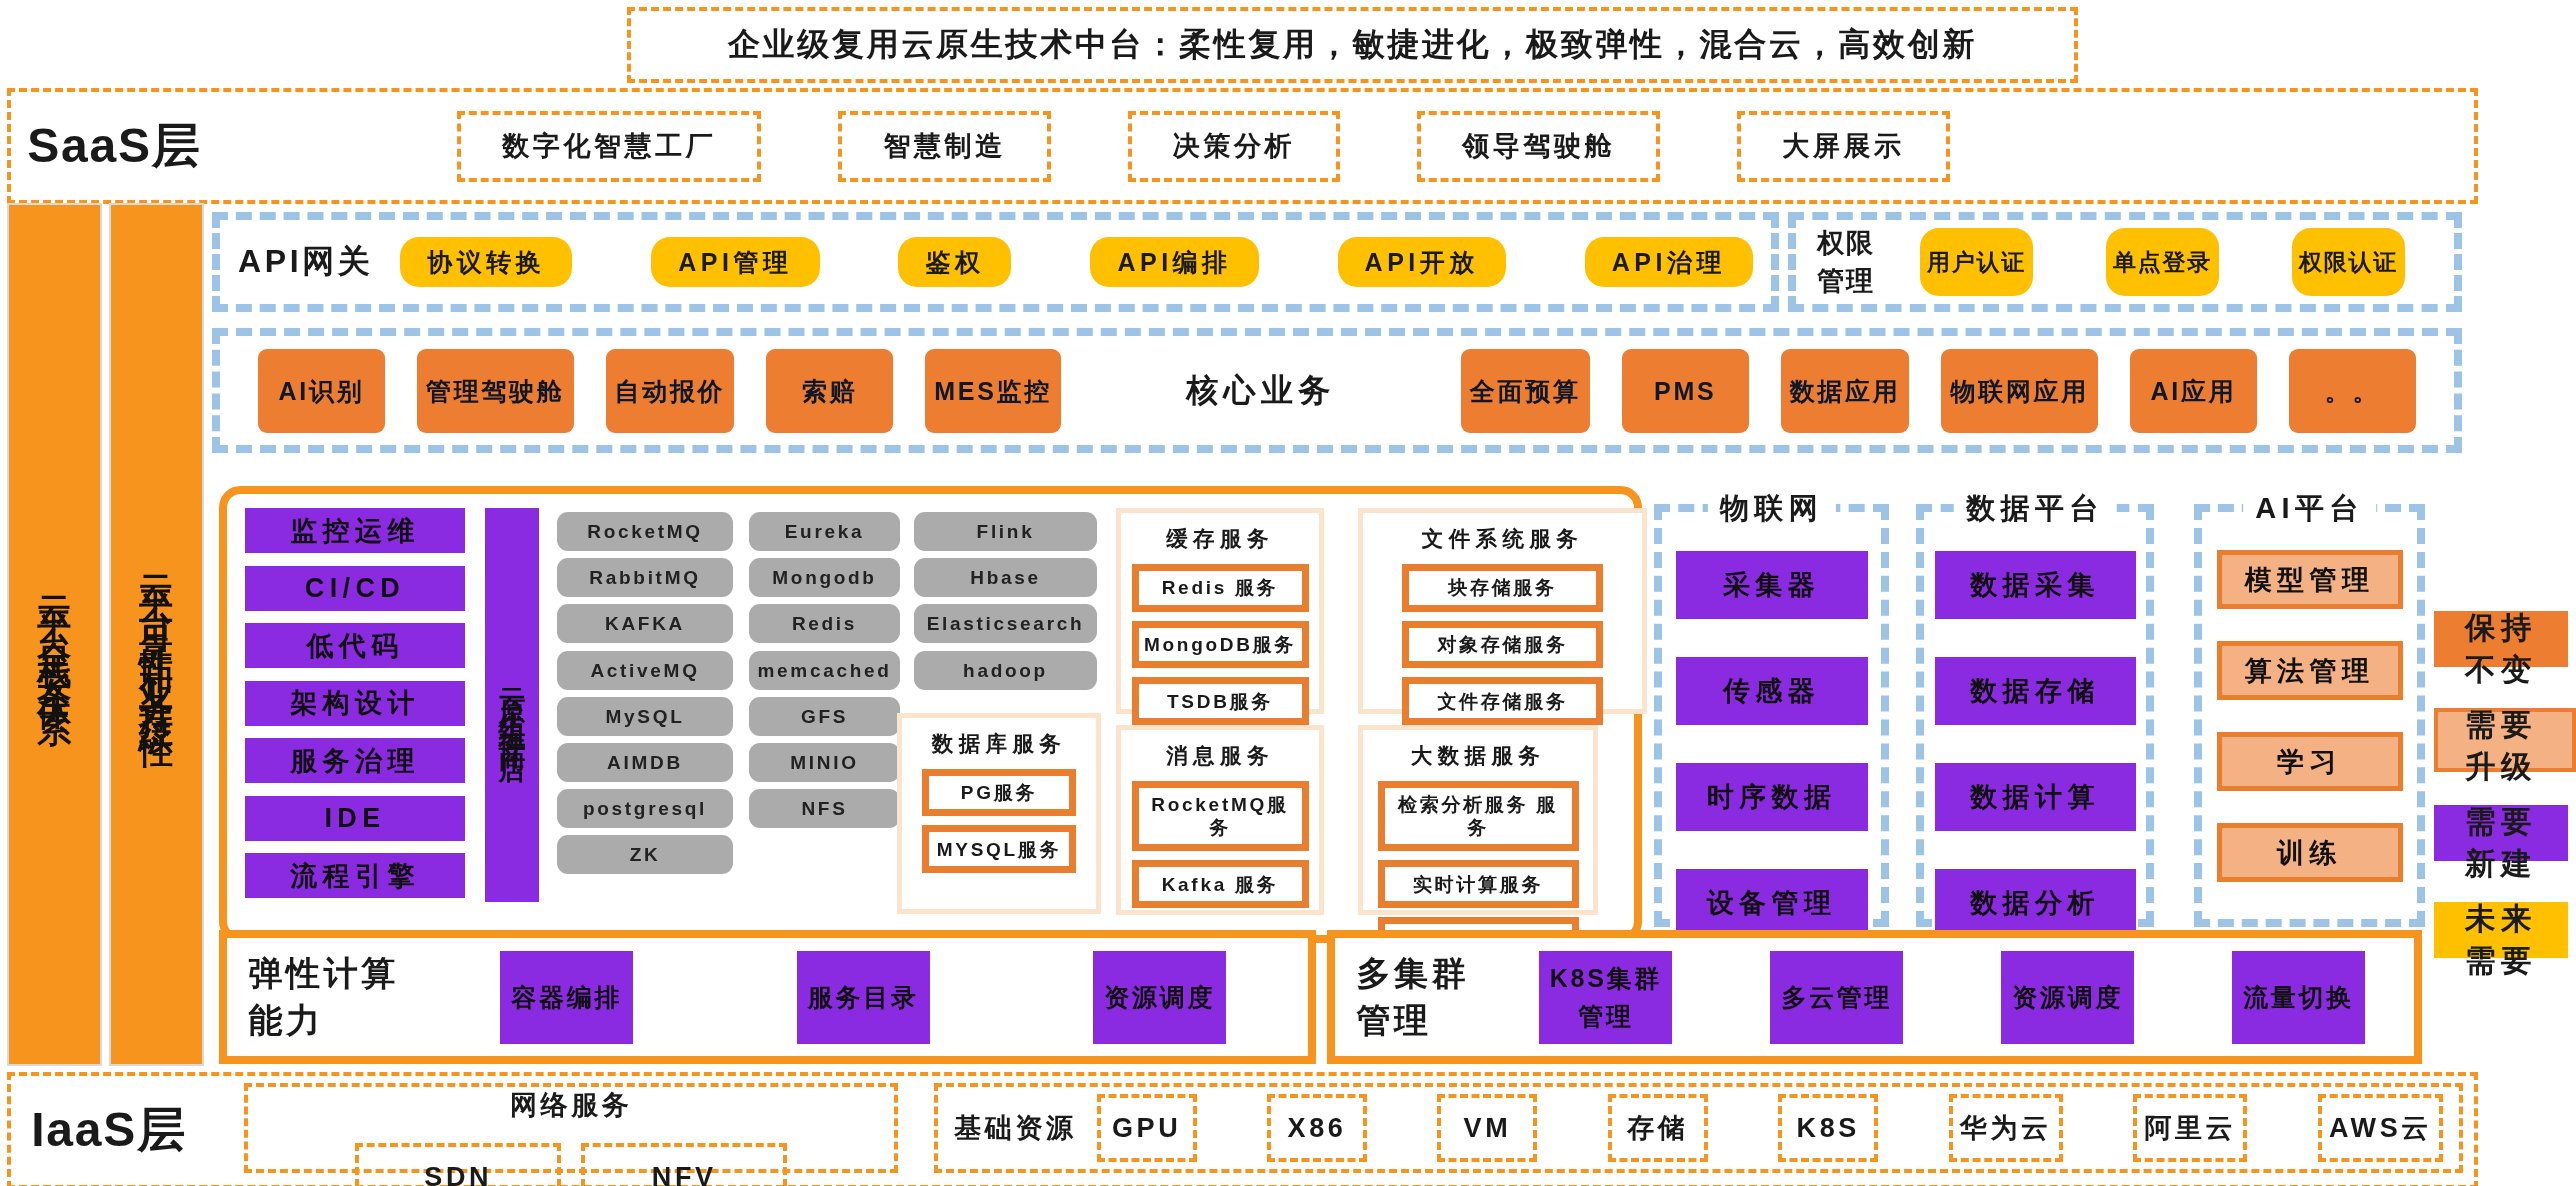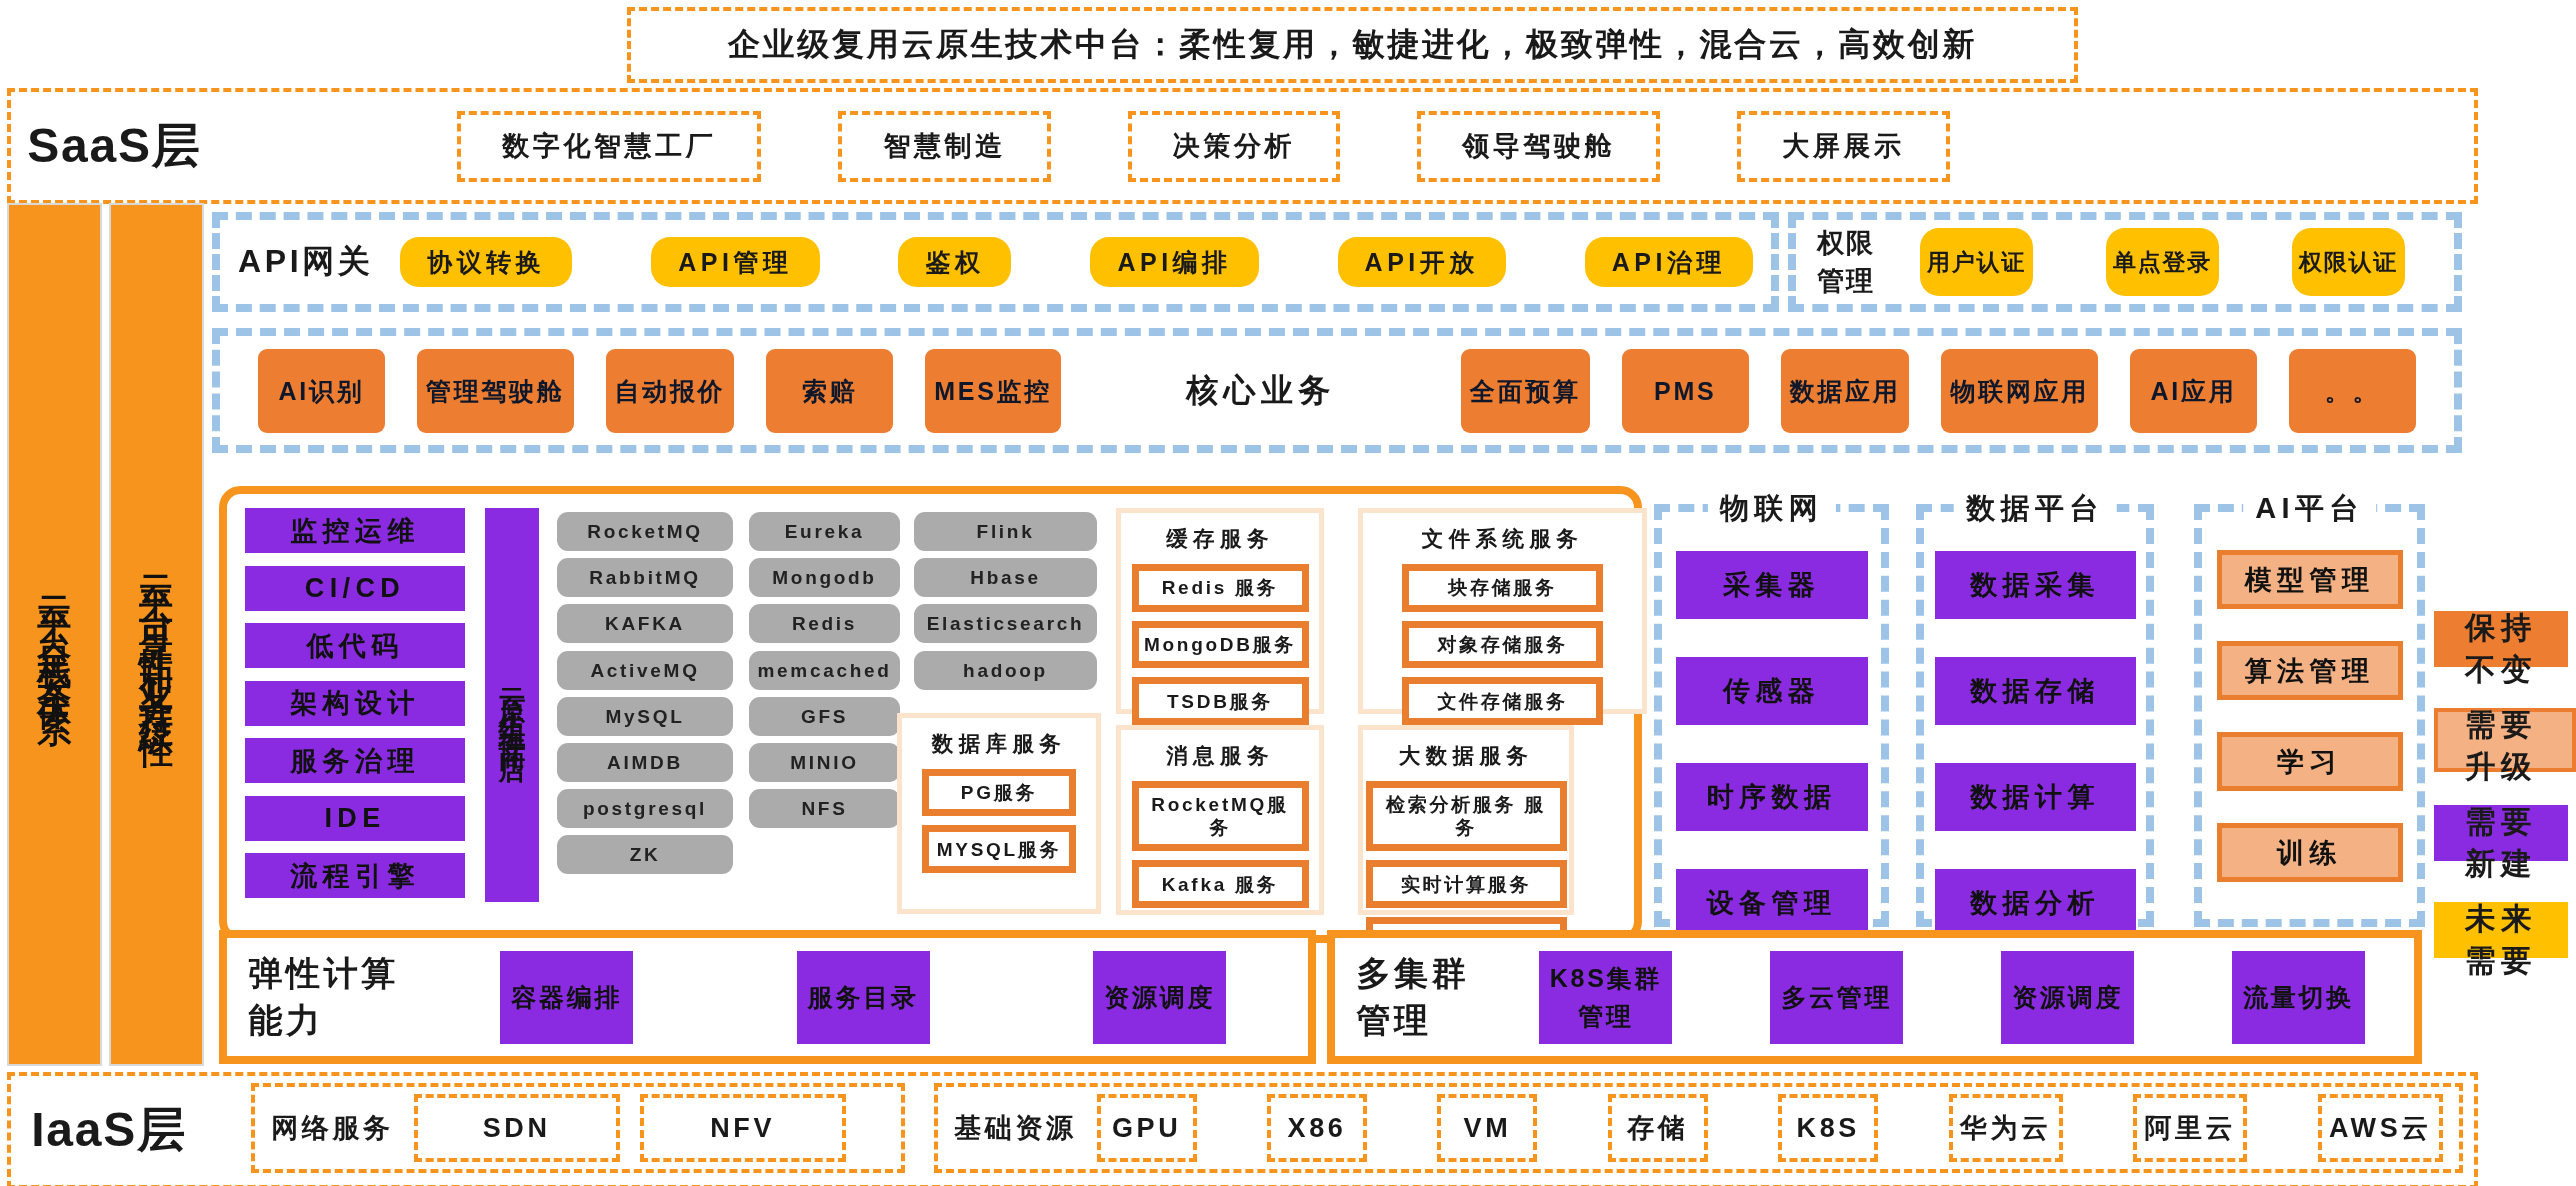--- a/index.html
+++ b/index.html
@@ -68,21 +68,21 @@
   .svc-item{border:7.2px solid #E87E2E;background:#fff;min-height:25px;font-size:19px;letter-spacing:2.7px;
             line-height:23px;word-break:break-all;padding:5.4px 3.6px;box-sizing:border-box;}
   .grp-db{left:670px;top:219px;width:204px;height:201px;}
   .grp-db .svc-item{width:154px;}
   .grp-cache{left:889px;top:14.3px;width:208px;height:206px;}
   .grp-cache .svc-item{width:177px;}
   .grp-msg{left:889px;top:231px;width:208px;height:190px;}
   .grp-msg .svc-item{width:177px;}
   .grp-fs{left:1131px;top:14.3px;width:289px;height:206px;}
   .grp-fs .svc-item{width:201px;}
-  .grp-bd{left:1131px;top:231px;width:216px;height:190px;}
+  .grp-bd{left:1131px;top:231px;width:240px;height:190px;}
   .grp-bd .svc-item{width:201px;}
 
   
   .panel{border:8px dashed #9DC3E6;background:#fff;box-sizing:border-box;}
   .panel-title{position:absolute;top:-23px;left:50%;transform:translateX(-50%);background:#fff;
                padding:0 12.5px;font-size:29px;letter-spacing:5.4px;white-space:nowrap;}
   .panel-items{display:flex;flex-direction:column;align-items:center;gap:38px;padding-top:39px;}
   .panel-iot{left:1654px;top:504px;width:235px;height:423px;}
   .panel-iot .chip-p{width:192px;height:68px;font-size:27px;letter-spacing:5.4px;}
   .panel-dp{left:1916px;top:504px;width:238px;height:423px;}
@@ -106,21 +106,21 @@
   .elastic-row .brow-label{width:170px;}
   .multi-row .brow-label{width:134px;}
   .brow-items{flex:1;display:flex;justify-content:space-around;align-items:center;}
   .brow-items .chip-p{width:133px;height:93px;font-size:25px;line-height:38px;letter-spacing:2.7px;padding:0 7.2px;box-sizing:border-box;}
 
   
   .iaas-row{left:7.2px;top:1072px;width:2463px;height:109px;}
   .iaas-row .layer-label{position:absolute;left:20px;top:21.5px;}
   .iaas-group{position:absolute;top:7.2px;height:90px;border:4.5px dashed #F7941E;box-sizing:border-box;
               display:flex;align-items:center;gap:20px;padding:0 16px;}
-  .grp-net{left:240px;width:654px;}
+  .grp-net{left:233px;width:654px;flex-direction:column;}
   .grp-res{left:923px;width:1529px;}
   .iaas-glabel{font-size:27px;letter-spacing:3.6px;white-space:nowrap;}
   .iaas-box{border:4.5px dashed #F7941E;height:68px;font-size:27px;letter-spacing:3.6px;line-height:34px;box-sizing:border-box;padding:0 7.2px;}
   .grp-net .iaas-box{width:206px;}
   .grp-res .iaas-box{min-width:100px;}
 </style>
 </head>
 <body>
 
 <div id="stage">

